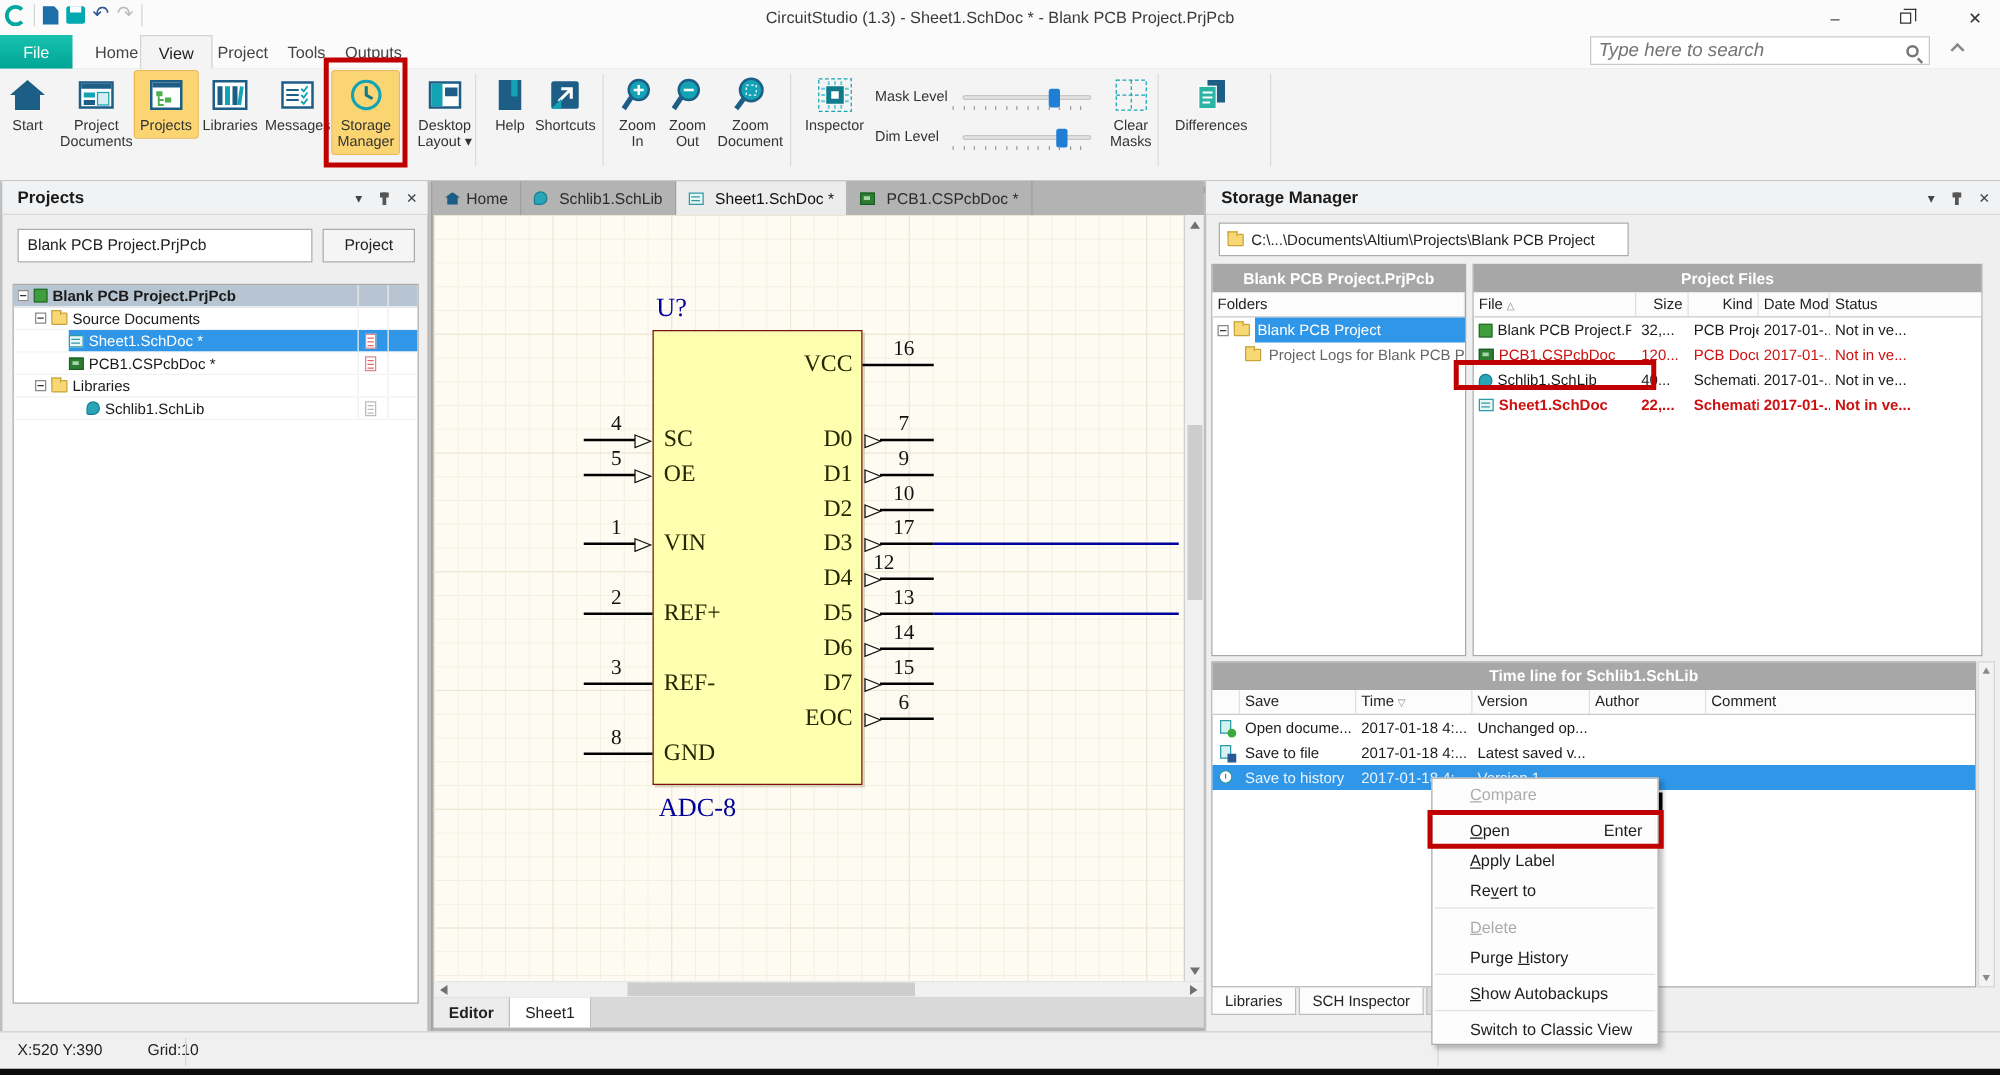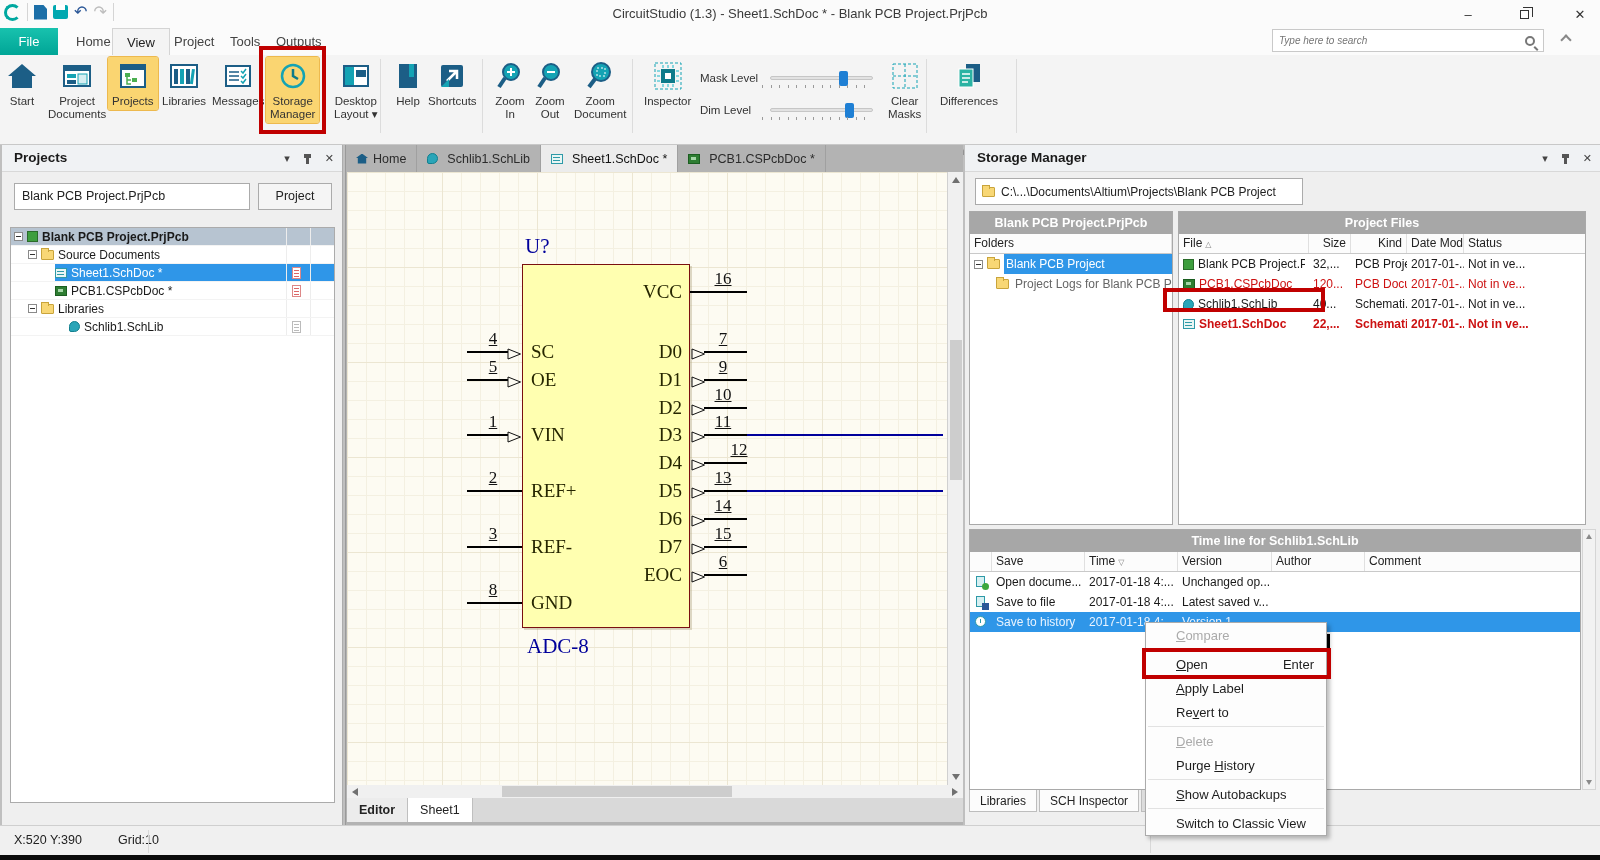--- a/index.html
+++ b/index.html
@@ -20,21 +20,21 @@
   .ico-save:before { content:""; position:absolute; left:3px; top:0; width:9px; height:5px; background:#fff; }
   .undo-glyph { font-size:16px; color:#2B5797; line-height:14px; }
   .redo-glyph { font-size:16px; color:#BDBDBD; line-height:14px; }
 
   
   #ribbon-tabrow { position:absolute; left:0; top:28px; width:1600px; height:27px; background:#FBFBFB; }
   #file-tab { position:absolute; left:0; top:0; width:58px; height:27px; background:linear-gradient(#18C2AE,#00A596); color:#fff; font-size:13px; text-align:center; line-height:27px; }
   .rtab { position:absolute; top:0; height:27px; line-height:27px; font-size:13px; color:#444; padding:0 14px; }
   .rtab.active { background:#F4F4F4; border:1px solid #D4D4D4; border-bottom:none; color:#222; }
   #searchbox { position:absolute; right:56px; top:1px; width:272px; height:23px; border:1px solid #C9C9C9; background:#fff; display:flex; align-items:center; }
-  #searchbox input { border:none; outline:none; flex:1; font-style:italic; color:#ec4899; font-size:10px; padding:0 6px; font-family:"Liberation Sans",sans-serif; background:transparent; }
+  #searchbox input { border:none; outline:none; flex:1; font-style:italic; color:#ec4899; font-size:15px; padding:0 6px; font-family:"Liberation Sans",sans-serif; background:transparent; }
   .mag { width:10px; height:10px; border:2px solid #777; border-radius:50%; position:relative; margin-right:8px; flex:none; }
   .mag:after { content:""; position:absolute; left:8px; top:8px; width:2px; height:5px; background:#777; transform:rotate(-45deg); }
   .chev-up { position:absolute; right:30px; top:8px; width:8px; height:8px; border-left:2px solid #888; border-top:2px solid #888; transform:rotate(45deg); }
 
   
   #ribbon { position:absolute; left:0; top:55px; width:1600px; height:90px; background:#F4F4F4; border-bottom:1px solid #C8C8C8; }
   .rgroup { position:absolute; top:0; height:82px; }
   .rgroup-label { position:absolute; bottom:-20px; left:0; right:0; text-align:center; font-size:11px; color:#8E8E8E; }
   .rg-sep { position:absolute; top:4px; width:1px; height:74px; background:#DCDCDC; }
   .rbtn { position:absolute; top:2px; display:flex; flex-direction:column; align-items:center; padding:3px 4px 2px; border-radius:2px; }
@@ -101,21 +101,21 @@
   .arr { position:absolute; width:0; height:0; }
   #edit-bottabs { position:absolute; left:1px; top:653px; right:0; height:24px; background:#D9D9D9; display:flex; align-items:flex-end; }
   .btab { height:24px; line-height:24px; padding:0 12px; font-size:12.5px; border-right:1px solid #BFBFBF; color:#222; }
   .btab.active { background:#ECECEC; font-weight:bold; }
   .btab.white { background:#FFF; }
 
   
   #sym-body { position:absolute; left:175px; top:92px; width:168px; height:364px; background:#FFFFB0; border:1px solid #7A1010; box-shadow:2px 2px 0 rgba(160,150,110,.35); }
   .des { position:absolute; font-family:"Liberation Serif",serif; color:#00009B; font-size:21px; }
   .pinline { position:absolute; height:2px; background:#000; }
-  .pinnum { position:absolute; width:48px; text-align:center; font-family:"Liberation Serif",serif; font-size:17px; color:#111;text-decoration:underline; }
+  .pinnum { position:absolute; width:48px; text-align:center; font-family:"Liberation Serif",serif; font-size:17px; color:#111; }
   .pinlab { position:absolute; font-family:"Liberation Serif",serif; font-size:19px; color:#262600; line-height:24px; }
   .wire { position:absolute; height:2px; background:#00009B; }
   .parrow { position:absolute; }
 
   
   #storage-panel { left:965px; width:635px; }
   #sm-pathbar { position:absolute; left:10px; top:33px; width:328px; height:27px; background:#fff; border:1px solid #ABABAB; display:flex; align-items:center; font-size:12px; color:#222; }
   #sm-folderbtn { flex:none; margin:0 6px 0 6px; }
   #sm-checkbox { position:absolute; left:345px; top:33px; width:246px; height:27px; background:#fff; border:1px solid #ABABAB; display:flex; align-items:center; font-size:12px; color:#222; padding-left:6px; }
   .cb { width:13px; height:13px; border:1px solid #555; background:#fff; position:relative; margin-right:5px; flex:none; }
@@ -547,28 +547,28 @@
         <div class="pinline" style="left: 357px; top: 235px; width: 43px;"></div>
         <span class="parrow" style="left: 344px; top: 230px;"><svg width="15" height="12">
             <path d="M1 1 L13.5 6 L1 11 Z" fill="#FDFBF2" stroke="#111"></path>
           </svg></span>
         <div class="pinnum" style="left: 352px; top: 213px;">10</div>
         <div class="pinlab" style="left: 230px; top: 224px; width: 105px; text-align: right;">D2</div>
         <div class="pinline" style="left: 357px; top: 262px; width: 43px;"></div>
         <span class="parrow" style="left: 344px; top: 257px;"><svg width="15" height="12">
             <path d="M1 1 L13.5 6 L1 11 Z" fill="#FDFBF2" stroke="#111"></path>
           </svg></span>
-        <div class="pinnum" style="left: 352px; top: 240px;">11</div>
+        <div class="pinnum" style="left: 352px; top: 240px;">17</div>
         <div class="pinlab" style="left: 230px; top: 251px; width: 105px; text-align: right;">D3</div>
         <div class="wire" style="left: 400px; top: 262px; width: 196px;"></div>
         <div class="pinline" style="left: 357px; top: 290px; width: 43px;"></div>
         <span class="parrow" style="left: 344px; top: 285px;"><svg width="15" height="12">
             <path d="M1 1 L13.5 6 L1 11 Z" fill="#FDFBF2" stroke="#111"></path>
           </svg></span>
-        <div class="pinnum" style="left: 368px; top: 268px;">12</div>
+        <div class="pinnum" style="left: 336px; top: 268px;">12</div>
         <div class="pinlab" style="left: 230px; top: 279px; width: 105px; text-align: right;">D4</div>
         <div class="pinline" style="left: 357px; top: 318px; width: 43px;"></div>
         <span class="parrow" style="left: 344px; top: 313px;"><svg width="15" height="12">
             <path d="M1 1 L13.5 6 L1 11 Z" fill="#FDFBF2" stroke="#111"></path>
           </svg></span>
         <div class="pinnum" style="left: 352px; top: 296px;">13</div>
         <div class="pinlab" style="left: 230px; top: 307px; width: 105px; text-align: right;">D5</div>
         <div class="wire" style="left: 400px; top: 318px; width: 196px;"></div>
         <div class="pinline" style="left: 357px; top: 346px; width: 43px;"></div>
         <span class="parrow" style="left: 344px; top: 341px;"><svg width="15" height="12">

